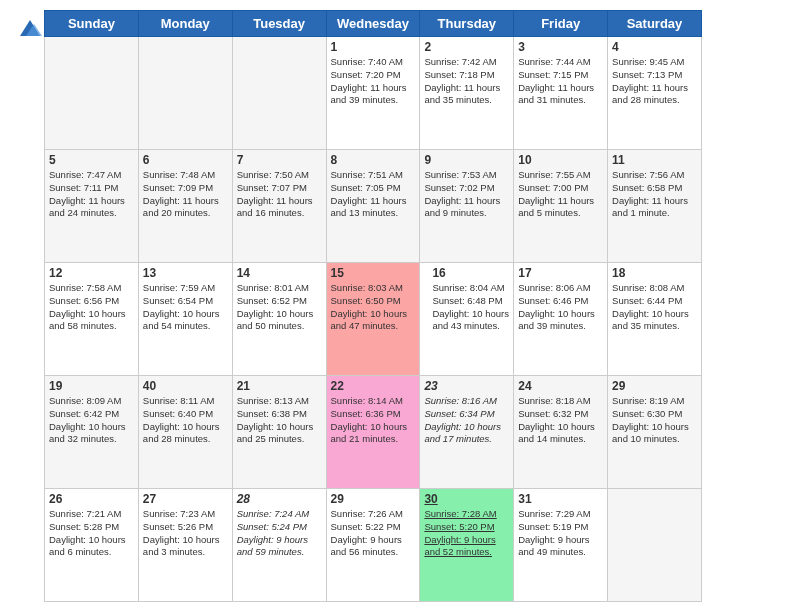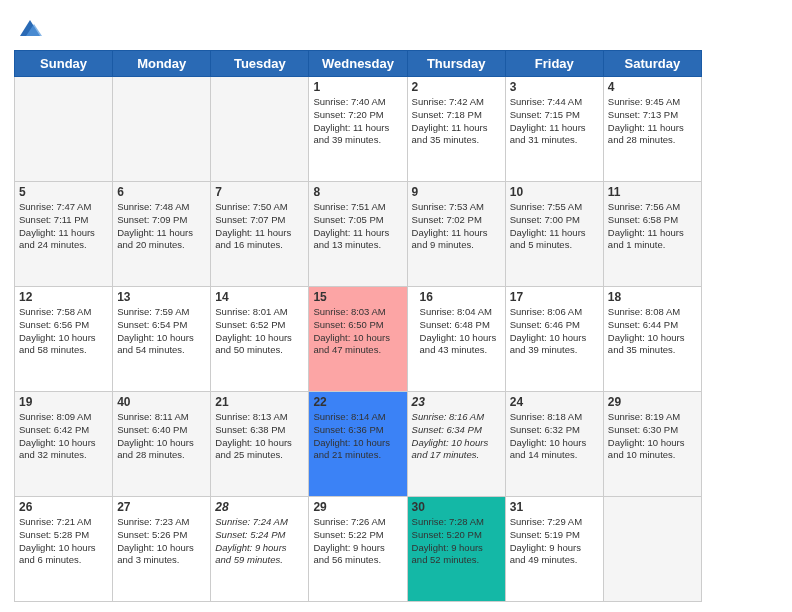--- a/index.html
+++ b/index.html
@@ -8,21 +8,21 @@
       background: #fff;
       width: 792px;
       height: 612px;
       overflow: hidden;
     }
     .page {
       width: 716px;
       height: 612px;
       padding: 10px 14px 10px 14px;
       display: flex;
-      flex-direction: column;
+      flex-direction: row;
     }
     .header {
       display: flex;
       justify-content: space-between;
       align-items: flex-start;
       margin-bottom: 8px;
     }
     .logo {
       display: flex;
       align-items: center;
@@ -287,21 +287,21 @@
 Daylight: 10 hours
 and 28 minutes.</div>
           </td>
           <td style="background: rgb(245, 245, 245);">
             <span class="day-number">21</span>
             <div class="day-info">Sunrise: 8:13 AM
 Sunset: 6:38 PM
 Daylight: 10 hours
 and 25 minutes.</div>
           </td>
-          <td style="background: #3b82f6;">
+          <td style="background: #f9a8d4;">
             <span class="day-number">22</span>
             <div class="day-info">Sunrise: 8:14 AM
 Sunset: 6:36 PM
 Daylight: 10 hours
 and 21 minutes.</div>
           </td>
           <td style="background: rgb(245, 245, 245); font-style: italic;">
             <span class="day-number">23</span>
             <div class="day-info">Sunrise: 8:16 AM
 Sunset: 6:34 PM
@@ -345,21 +345,21 @@
 Daylight: 9 hours
 and 59 minutes.</div>
           </td>
           <td style="background: rgb(255, 255, 255);">
             <span class="day-number">29</span>
             <div class="day-info">Sunrise: 7:26 AM
 Sunset: 5:22 PM
 Daylight: 9 hours
 and 56 minutes.</div>
           </td>
-          <td style="background: #14b8a6;">
+          <td style="background: #86efac; text-decoration: underline;">
             <span class="day-number">30</span>
             <div class="day-info">Sunrise: 7:28 AM
 Sunset: 5:20 PM
 Daylight: 9 hours
 and 52 minutes.</div>
           </td>
           <td style="background: rgb(255, 255, 255);">
             <span class="day-number">31</span>
             <div class="day-info">Sunrise: 7:29 AM
 Sunset: 5:19 PM

